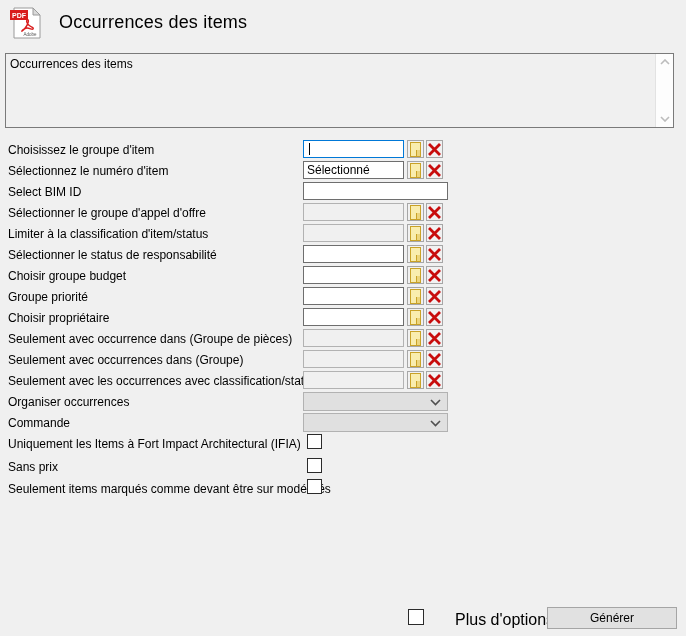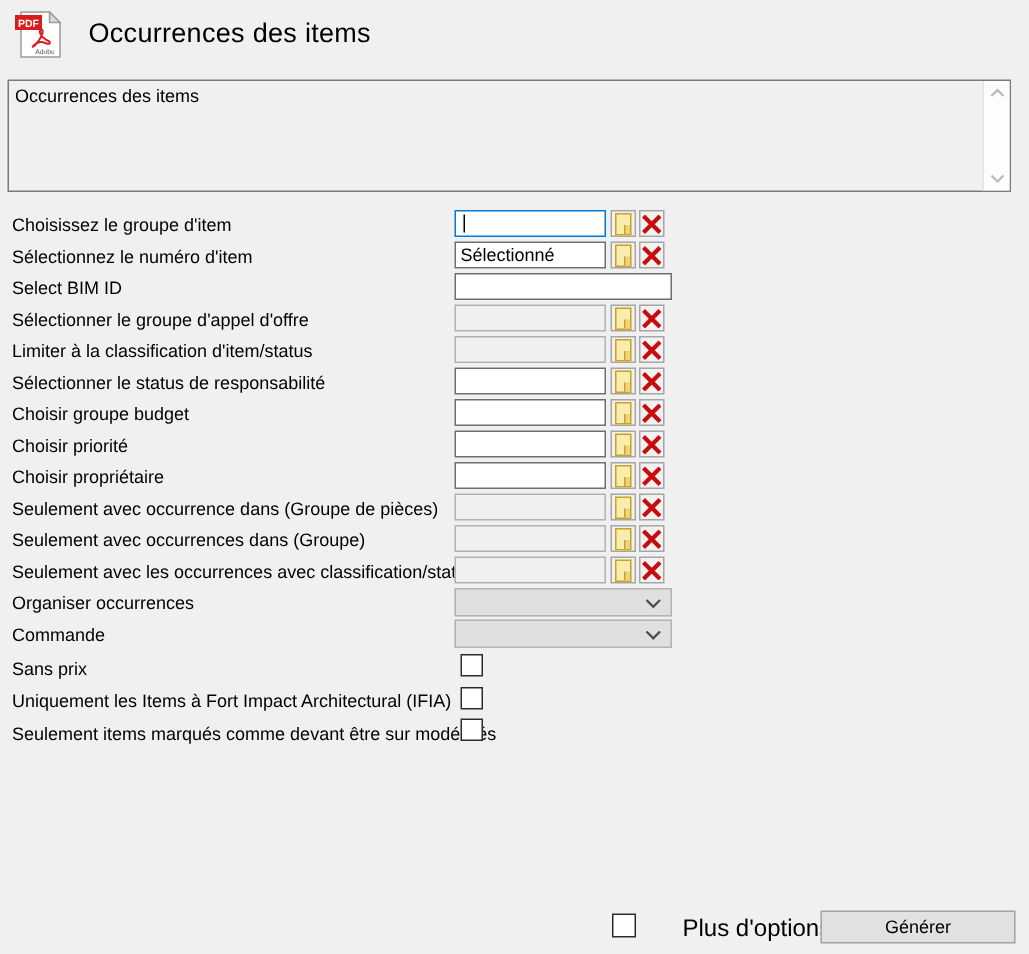--- a/index.html
+++ b/index.html
@@ -169,21 +169,21 @@
           <span class="folder-icon"></span>
         </button>
         <button class="mini-btn">
           <svg width="13" height="13" viewBox="0 0 13 13">
             <path d="M2 2 L11 11 M11 2 L2 11" stroke="#c80c0c" stroke-width="2.8" stroke-linecap="square"></path>
           </svg>
         </button>
       </span>
   </div>
     <div class="row type-picker state-enabled">
-    <span class="field-label">Choisir priorité</span>
+    <span class="field-label">Groupe priorité</span>
     <span class="controls">
         <input class="tb" value="" style="">
         <button class="mini-btn">
           <span class="folder-icon"></span>
         </button>
         <button class="mini-btn">
           <svg width="13" height="13" viewBox="0 0 13 13">
             <path d="M2 2 L11 11 M11 2 L2 11" stroke="#c80c0c" stroke-width="2.8" stroke-linecap="square"></path>
           </svg>
         </button>
@@ -258,28 +258,28 @@
     <div class="row type-dropdown state-enabled">
     <span class="field-label">Commande</span>
     <span class="controls">
         <div class="dropdown">
           <svg width="11" height="7" viewBox="0 0 11 7">
             <polyline points="1,1 5.5,5.5 10,1" fill="none" stroke="#4f4f4f" stroke-width="1.6"></polyline>
           </svg>
         </div>
       </span>
   </div>
+    <div class="row type-checkbox state-enabled">
+    <span class="field-label">Uniquement les Items à Fort Impact Architectural (IFIA)</span>
+    <span class="controls">
+        <span class="checkbox"></span>
+      </span>
+  </div>
     <div class="row type-checkbox state-enabled first-checkbox">
     <span class="field-label">Sans prix</span>
-    <span class="controls">
-        <span class="checkbox"></span>
-      </span>
-  </div>
-    <div class="row type-checkbox state-enabled">
-    <span class="field-label">Uniquement les Items à Fort Impact Architectural (IFIA)</span>
     <span class="controls">
         <span class="checkbox"></span>
       </span>
   </div>
     <div class="row type-checkbox state-enabled">
     <span class="field-label">Seulement items marqués comme devant être sur modélisés</span>
     <span class="controls">
         <span class="checkbox"></span>
       </span>
   </div>

